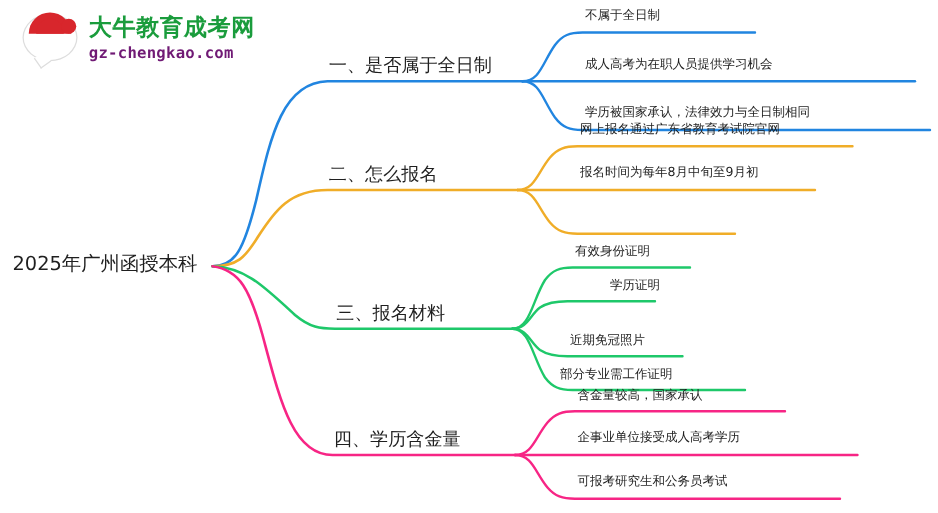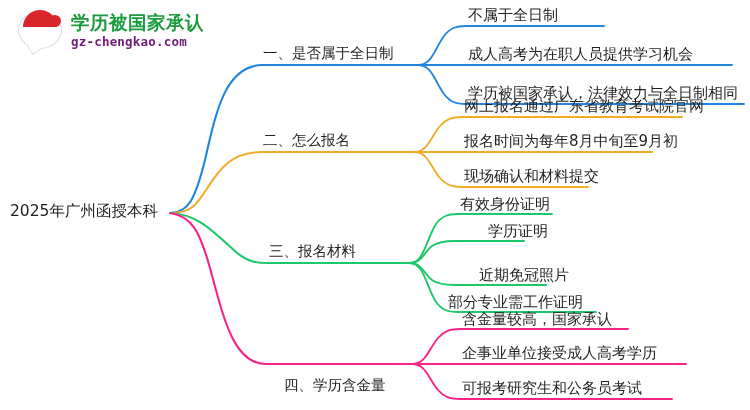--- a/index.html
+++ b/index.html
@@ -66,36 +66,36 @@
   
   .node{
     position:absolute;
     white-space:nowrap;
     color:#1f1f1f;
     font-family:"DejaVu Sans","Liberation Sans",sans-serif;
     line-height:1;
   }
   .root{font-size:15.5px;}
   .branch{font-size:14.5px;}
-  .leaf{font-size:15px;}
+  .leaf{font-size:10px;}
 </style>
 </head>
 <body>
 
 <div id="stage">
 
   <div id="logo">
     <div id="logo-mark">
       <div class="bubble"></div>
       <div class="tail"></div>
       <div class="arc"></div>
       <div class="dot"></div>
     </div>
     <div id="logo-text">
-      <div id="logo-title">学历被国家承认</div>
+      <div id="logo-title">大牛教育成考网</div>
       <div id="logo-sub">gz-chengkao.com</div>
     </div>
   </div>
 
   <svg id="wires" viewBox="0 0 750 410" xmlns="http://www.w3.org/2000/svg" fill="none" stroke-linecap="round">
 
     <path d="M170,213 C188,213 195,200 205,160 C216,112 225,66 262,65 L418,65" stroke="#2185e0" stroke-width="2.1"></path>
     <path d="M418,65 C432,65 434,50 444,36 C450,28 456,26 466,26 L604,26" stroke="#2185e0" stroke-width="1.9"></path>
     <path d="M418,65 L466,65 L732,65" stroke="#2185e0" stroke-width="1.9"></path>
     <path d="M418,65 C432,65 434,80 444,94 C450,102 456,104 466,104 L744,104" stroke="#2185e0" stroke-width="1.9"></path>
@@ -120,26 +120,25 @@
   <div class="node root" style="left:10px;top:204px;">2025年广州函授本科</div>
 
   <div class="node branch" style="left:263px;top:46px;">一、是否属于全日制</div>
   <div class="node leaf" style="left:468px;top:8px;">不属于全日制</div>
   <div class="node leaf" style="left:468px;top:47px;">成人高考为在职人员提供学习机会</div>
   <div class="node leaf" style="left:468px;top:86px;">学历被国家承认，法律效力与全日制相同</div>
 
   <div class="node branch" style="left:263px;top:133px;">二、怎么报名</div>
   <div class="node leaf" style="left:464px;top:99px;">网上报名通过广东省教育考试院官网</div>
   <div class="node leaf" style="left:464px;top:134px;">报名时间为每年8月中旬至9月初</div>
-  <div class="node leaf" style="left:464px;top:169px;">现场确认和材料提交</div>
 
   <div class="node branch" style="left:269px;top:244px;">三、报名材料</div>
   <div class="node leaf" style="left:460px;top:197px;">有效身份证明</div>
   <div class="node leaf" style="left:456px;top:224px;margin-left:32px;">学历证明</div>
-  <div class="node leaf" style="left:456px;top:268px;margin-left:23px;">近期免冠照片</div>
+  <div class="node leaf" style="left:456px;top:268px;">近期免冠照片</div>
   <div class="node leaf" style="left:448px;top:295px;text-align:center;">部分专业需工作证明</div>
 
-  <div class="node branch" style="left:284px;top:345px;margin-top:33px;">四、学历含金量</div>
+  <div class="node branch" style="left:267px;top:345px;">四、学历含金量</div>
   <div class="node leaf" style="left:462px;top:312px;">含金量较高，国家承认</div>
   <div class="node leaf" style="left:462px;top:346px;">企事业单位接受成人高考学历</div>
   <div class="node leaf" style="left:462px;top:381px;">可报考研究生和公务员考试</div>
 
 </div>
 
 </body></html>

